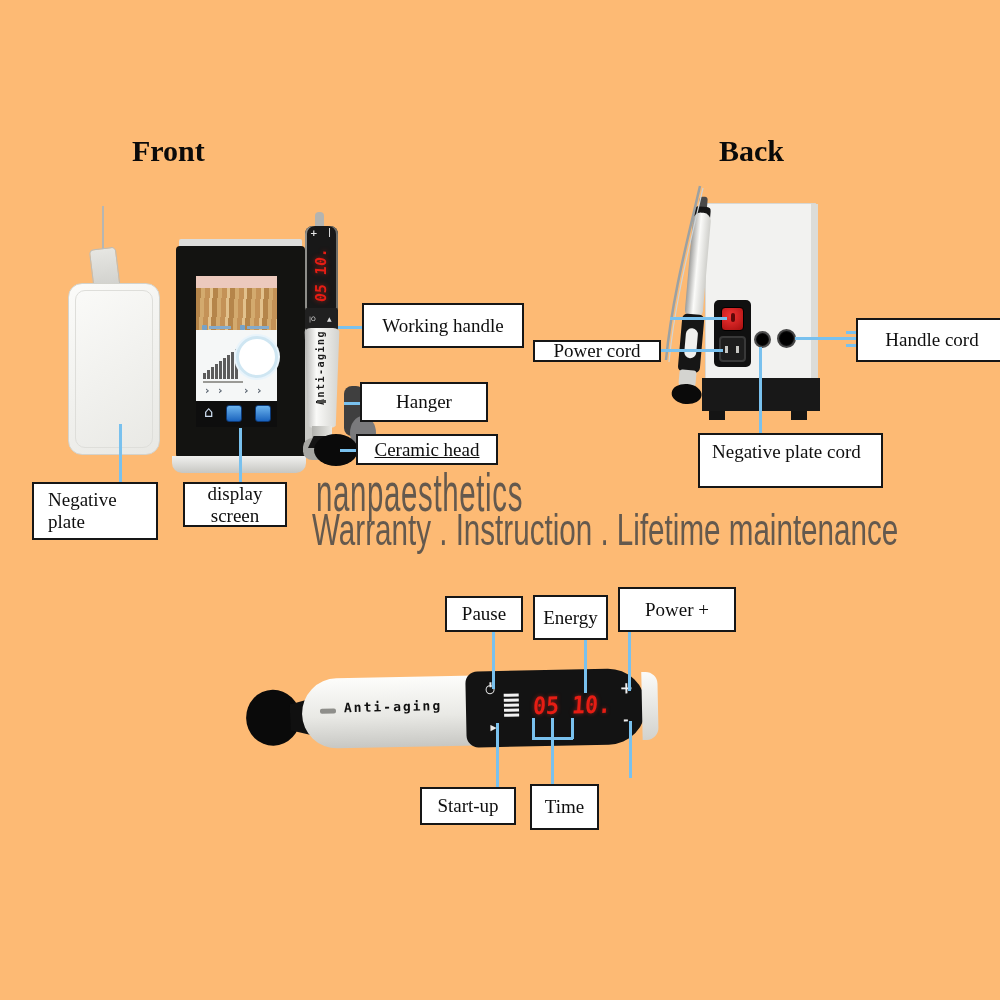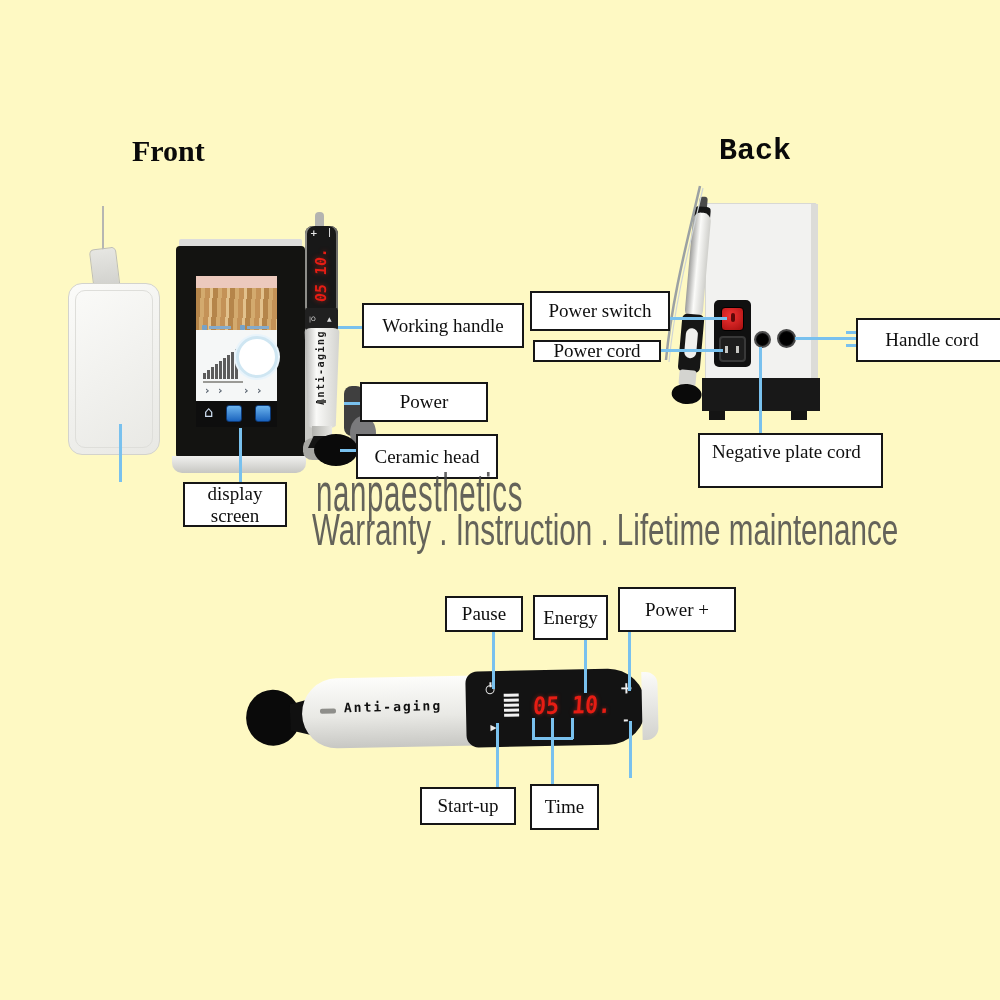--- a/index.html
+++ b/index.html
@@ -1,16 +1,16 @@
 <!DOCTYPE html>
 <html><head>
 <meta charset="utf-8">
 <style>
   html,body{margin:0;padding:0;background:#fff;}
-  .canvas{position:relative;width:1000px;height:1000px;background:#fef9c3;overflow:hidden;
+  .canvas{position:relative;width:1000px;height:1000px;background:#fdba74;overflow:hidden;
           font-family:"Liberation Serif",serif;color:#0d0d0d;}
   .abs{position:absolute;}
   .title{position:absolute;font-weight:bold;font-size:30px;letter-spacing:0;color:#0a0a0a;z-index:6;}
   .box{position:absolute;border:2px solid #161616;background:#ffffff;display:flex;
        align-items:center;justify-content:center;font-size:19px;color:#0e0e0e;z-index:30;
        box-sizing:border-box;text-align:center;}
   .bline{position:absolute;background:#79c1ee;z-index:20;}
   .wm{position:absolute;z-index:40;font-family:"Liberation Sans",sans-serif;
       color:rgba(70,70,70,0.84);white-space:nowrap;transform-origin:0 0;pointer-events:none;}
   .led{font-family:"DejaVu Sans Mono",monospace;font-weight:bold;color:#e61d14;
@@ -89,25 +89,26 @@
     <div class="seg" style="left:14px;top:222px;width:44px;height:32px;background:#0a0a0a;border-radius:50%;top:224px;"></div>
   </div>
 
   <div class="bline" style="left:338px;top:326px;width:24px;height:2.5px;"></div>
   <div class="bline" style="left:344px;top:402px;width:16px;height:2.5px;"></div>
   <div class="bline" style="left:340px;top:449px;width:16px;height:2.5px;"></div>
   <div class="bline" style="left:119px;top:424px;width:2.5px;height:58px;"></div>
   <div class="bline" style="left:239px;top:428px;width:2.5px;height:54px;"></div>
 
   <div class="box" style="left:362px;top:303px;width:162px;height:45px;">Working handle</div>
-  <div class="box" style="left:360px;top:382px;width:128px;height:40px;">Power</div>
-  <div class="box" style="left:356px;top:434px;width:142px;height:45px;">Ceramic head</div>
+  <div class="box" style="left:360px;top:382px;width:128px;height:40px;">Hanger</div>
+  <div class="box" style="left:356px;top:434px;width:142px;height:31px;text-decoration:underline;">Ceramic head</div>
+  <div class="box" style="left:32px;top:482px;width:126px;height:58px;justify-content:flex-start;text-align:left;padding-left:14px;padding-right:4px;line-height:1.15;">Negative plate</div>
   <div class="box" style="left:183px;top:482px;width:104px;height:45px;">display screen</div>
 
-  <div class="title" style="left:719px;top:134px;font-family:Liberation Mono, monospace;">Back</div>
+  <div class="title" style="left:719px;top:134px;">Back</div>
 
   <div class="seg" style="left:705px;top:203px;width:112px;height:178px;background:#f2f2f0;border:1px solid #d8d8d4;border-radius:2px;z-index:10;"></div>
   <div class="seg" style="left:811px;top:204px;width:7px;height:176px;background:#dcdcd8;z-index:10;"></div>
   <div class="seg" style="left:702px;top:378px;width:118px;height:33px;background:#181818;z-index:10;"></div>
   <div class="seg" style="left:709px;top:411px;width:16px;height:9px;background:#141414;z-index:10;"></div>
   <div class="seg" style="left:791px;top:411px;width:16px;height:9px;background:#141414;z-index:10;"></div>
 
   <div class="seg" style="left:714px;top:300px;width:37px;height:67px;background:#101010;border-radius:5px;z-index:12;">
     <div class="seg" style="left:7px;top:7px;width:23px;height:24px;background:radial-gradient(circle at 40% 35%,#f23434,#a60e0e);border:1px solid #000;border-radius:4px;">
       <div class="seg" style="left:9px;top:5px;width:4px;height:9px;background:#5e0808;border-radius:2px;"></div>
@@ -135,21 +136,20 @@
     <div class="seg" style="left:7px;top:188px;width:30px;height:20px;background:#0a0a0a;border-radius:50%;"></div>
   </div>
 
   <div class="bline" style="left:670px;top:317px;width:57px;height:2.5px;"></div>
   <div class="bline" style="left:661px;top:349px;width:62px;height:2.5px;"></div>
   <div class="bline" style="left:795px;top:337px;width:61px;height:2.5px;"></div>
   <div class="bline" style="left:846px;top:331px;width:10px;height:2.5px;"></div>
   <div class="bline" style="left:846px;top:344px;width:10px;height:2.5px;"></div>
   <div class="bline" style="left:759px;top:347px;width:2.5px;height:86px;"></div>
 
-  <div class="box" style="left:530px;top:291px;width:140px;height:40px;">Power switch</div>
   <div class="box" style="left:533px;top:340px;width:128px;height:22px;">Power cord</div>
   <div class="box" style="left:856px;top:318px;width:152px;height:44px;">Handle cord</div>
   <div class="box" style="left:698px;top:433px;width:185px;height:55px;justify-content:flex-start;align-items:flex-start;text-align:left;padding:6px 0 0 12px;">Negative plate cord</div>
 
   <div class="wm" style="left:316px;top:460px;font-size:46px;transform:scale(0.64,1.18);letter-spacing:1px;">nanpaesthetics</div>
   <div class="wm" style="left:312px;top:505px;font-size:40px;transform:scale(0.74,1.1);">Warranty . Instruction . Lifetime maintenance</div>
 
   <div class="seg" style="left:240px;top:660px;width:420px;height:100px;transform:rotate(-1.2deg);z-index:10;">
     <div class="seg" style="left:6px;top:26px;width:54px;height:56px;background:#0a0a0a;border-radius:50%;"></div>
     <div class="seg" style="left:50px;top:34px;width:28px;height:40px;background:#101010;clip-path:polygon(0 18%,100% 0,100% 100%,0 82%);"></div>

